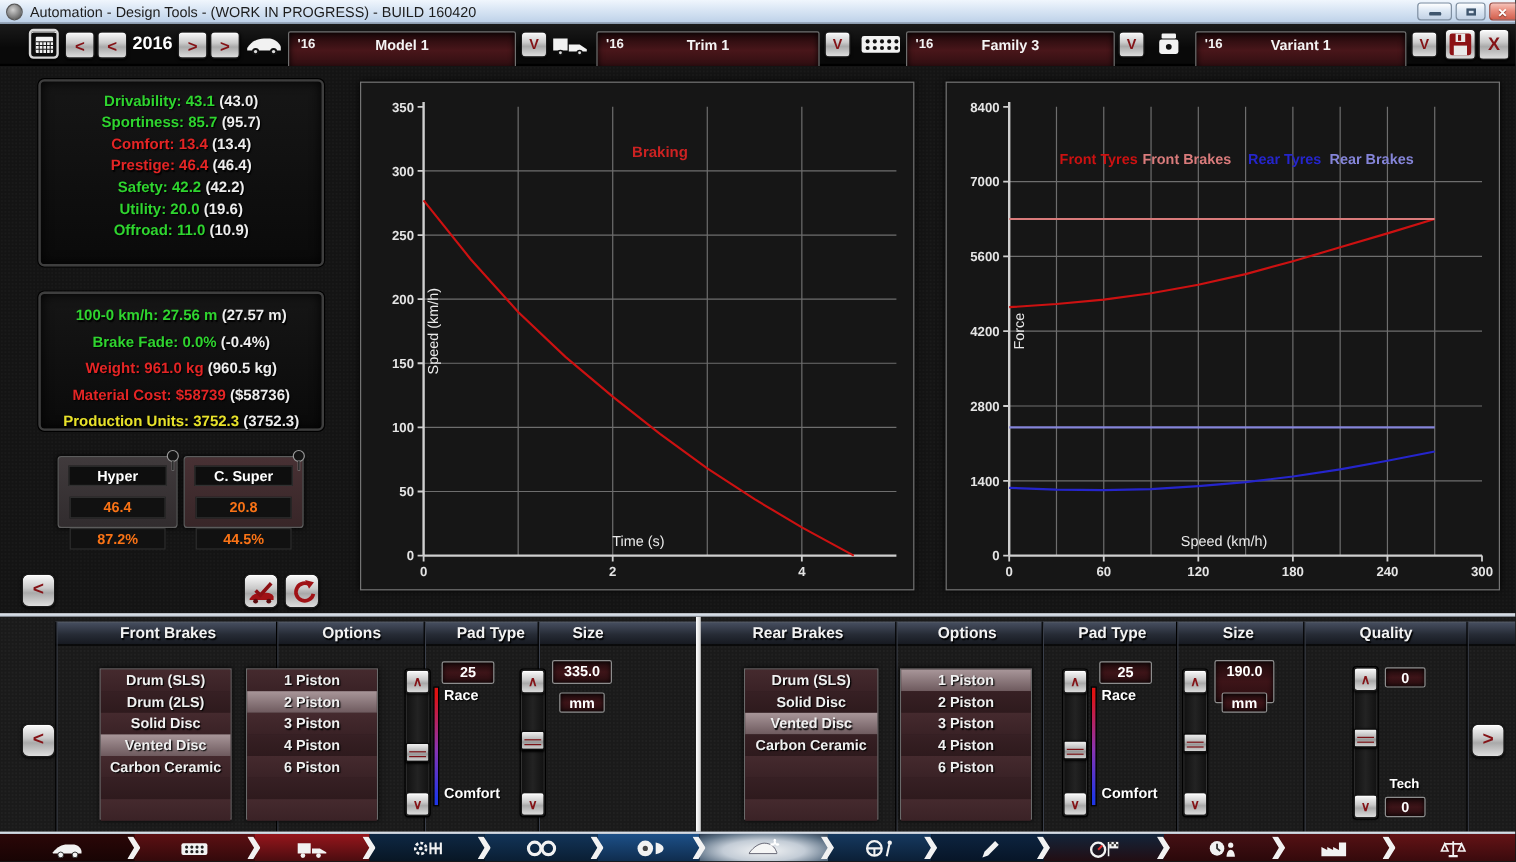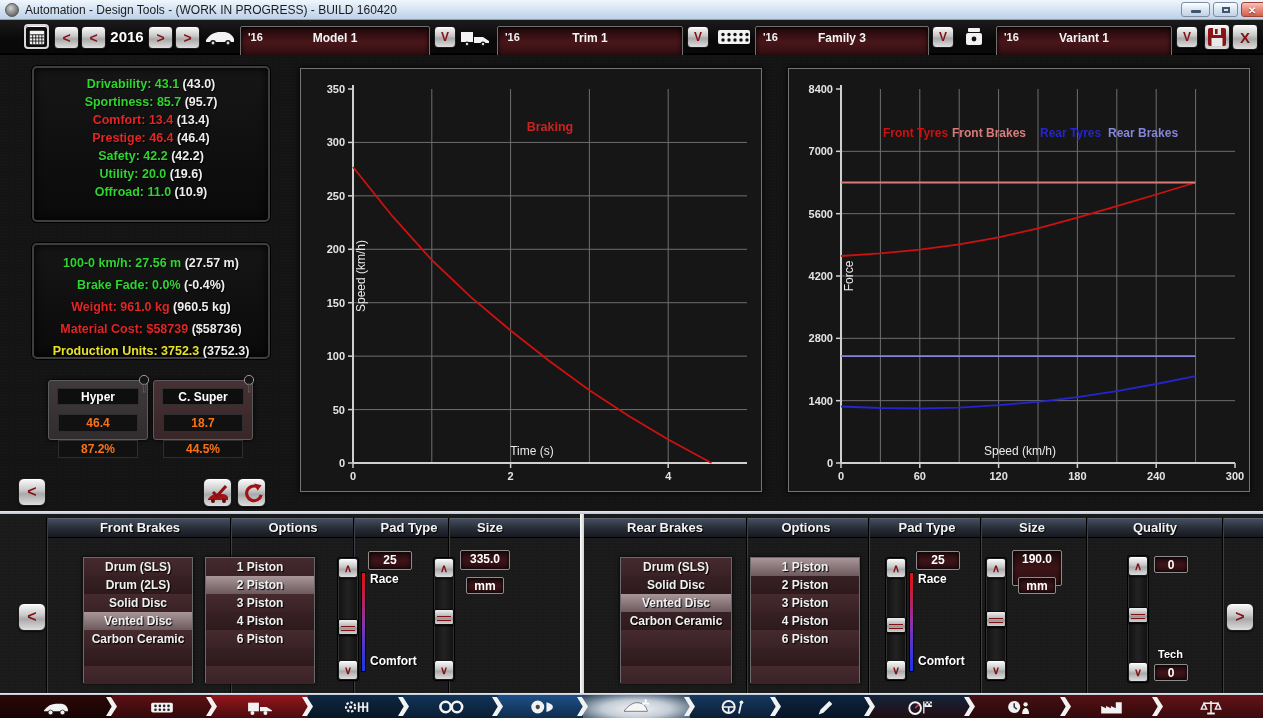--- a/index.html
+++ b/index.html
@@ -236,21 +236,21 @@
       <div class="dhead">Hyper</div>
       <div class="dval v1">46.4</div>
       <div class="dval v2">87.2%</div>
     </div>
     <div class="demo-card" style="left:153px;top:325px;background:linear-gradient(180deg,#483134,#382628);">
       <svg class="pin" viewBox="0 0 14 19">
           <circle cx="7" cy="6" r="4.6" fill="#141414" stroke="#9a9a9a" stroke-width="1"></circle>
           <rect x="6.3" y="10" width="1.6" height="8" fill="#0c0c0c" stroke="#8a8a8a" stroke-width="0.5"></rect>
         </svg>
       <div class="dhead">C. Super</div>
-      <div class="dval v1">18.7</div>
+      <div class="dval v1">20.8</div>
       <div class="dval v2">44.5%</div>
     </div>
 
     <div class="mbtn sq-btn" style="left:18px;top:423px;">&lt;</div>
 
     <div class="mbtn" style="position:absolute;left:203px;top:423px;width:29px;height:29px;border-radius:6px;">
       <svg width="24" height="24" viewBox="0 0 24 24">
           <path d="M2 18c3-4 6-5 9-5h5c3 0 5 1 6 3v3H2z" fill="#a01216"></path>
           <circle cx="7" cy="20" r="2" fill="#5c0b0e"></circle>
           <circle cx="18" cy="20" r="2" fill="#5c0b0e"></circle>

